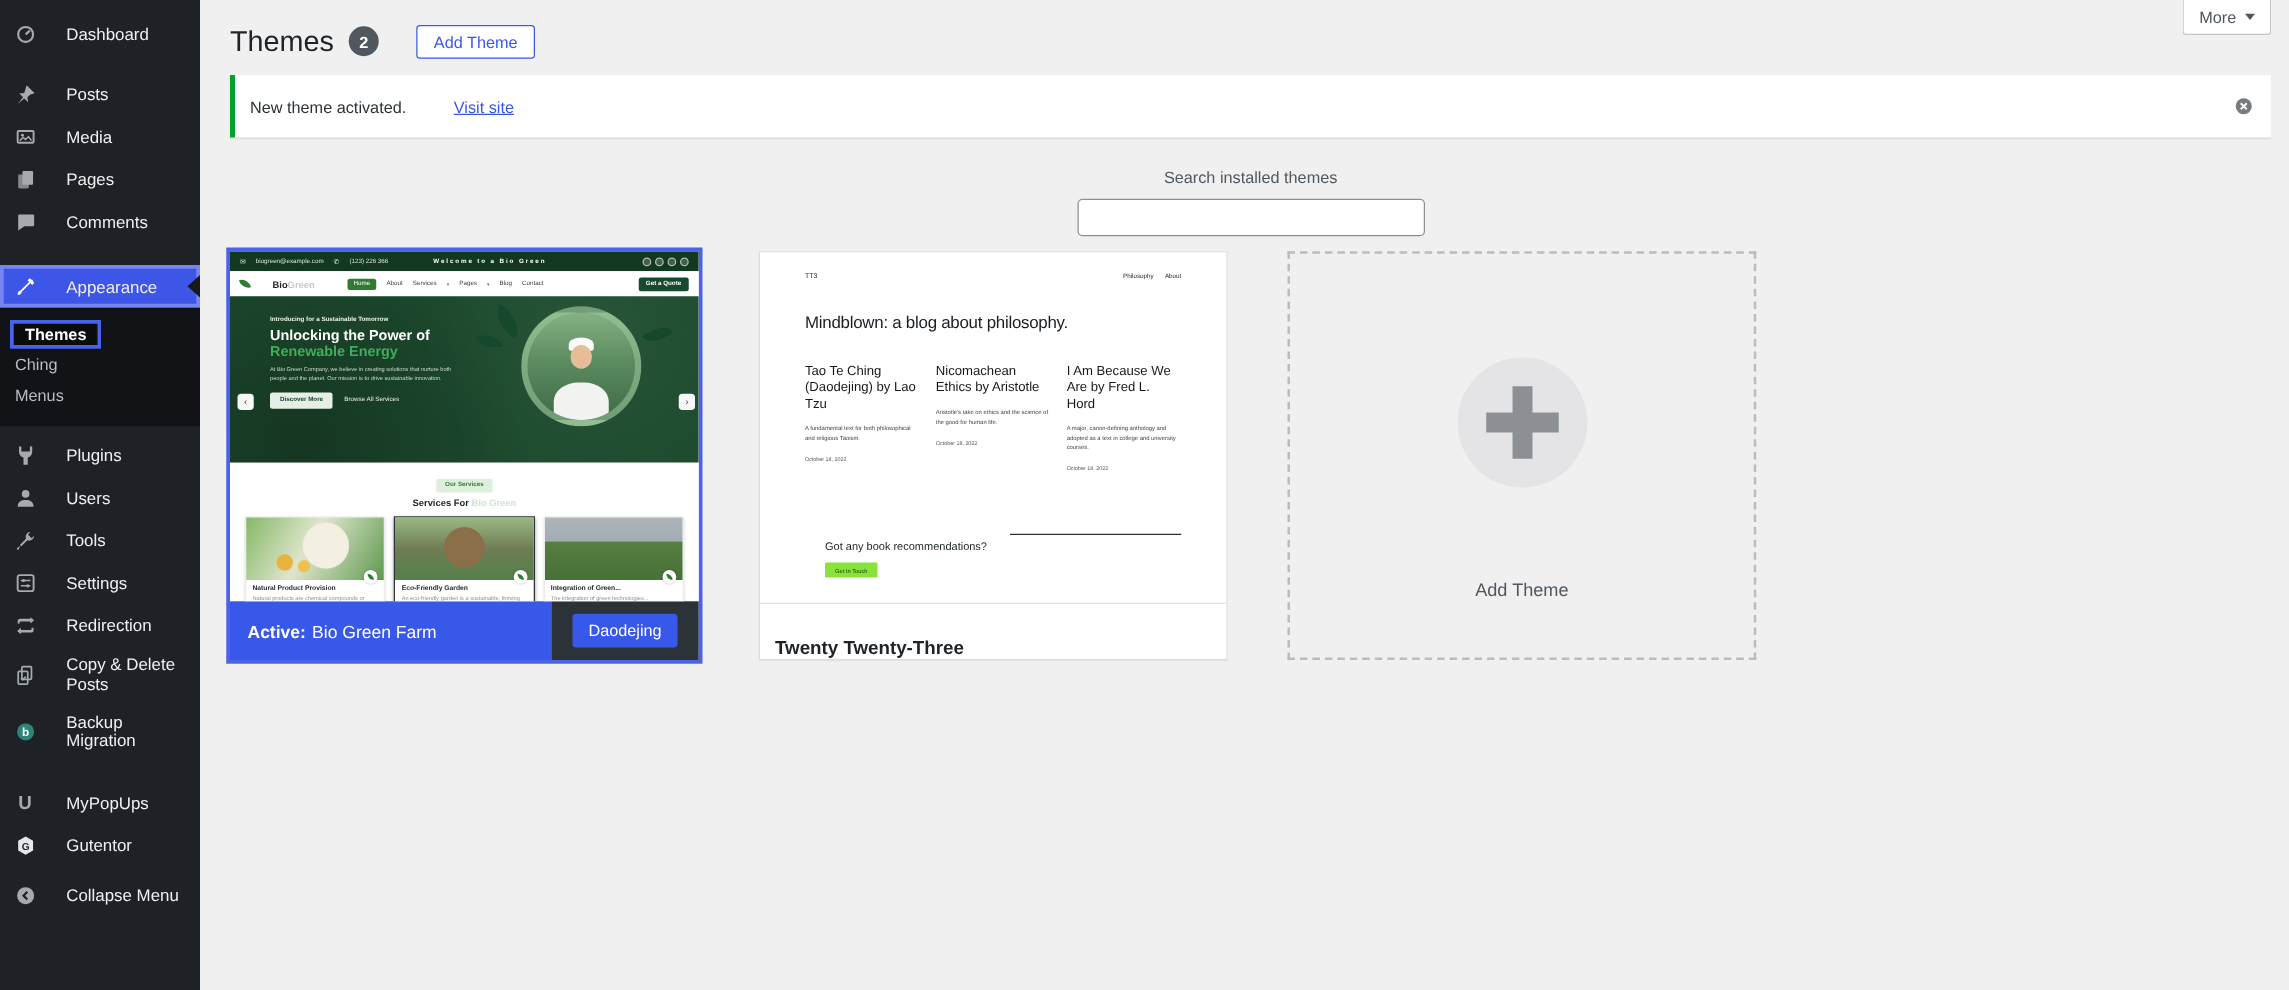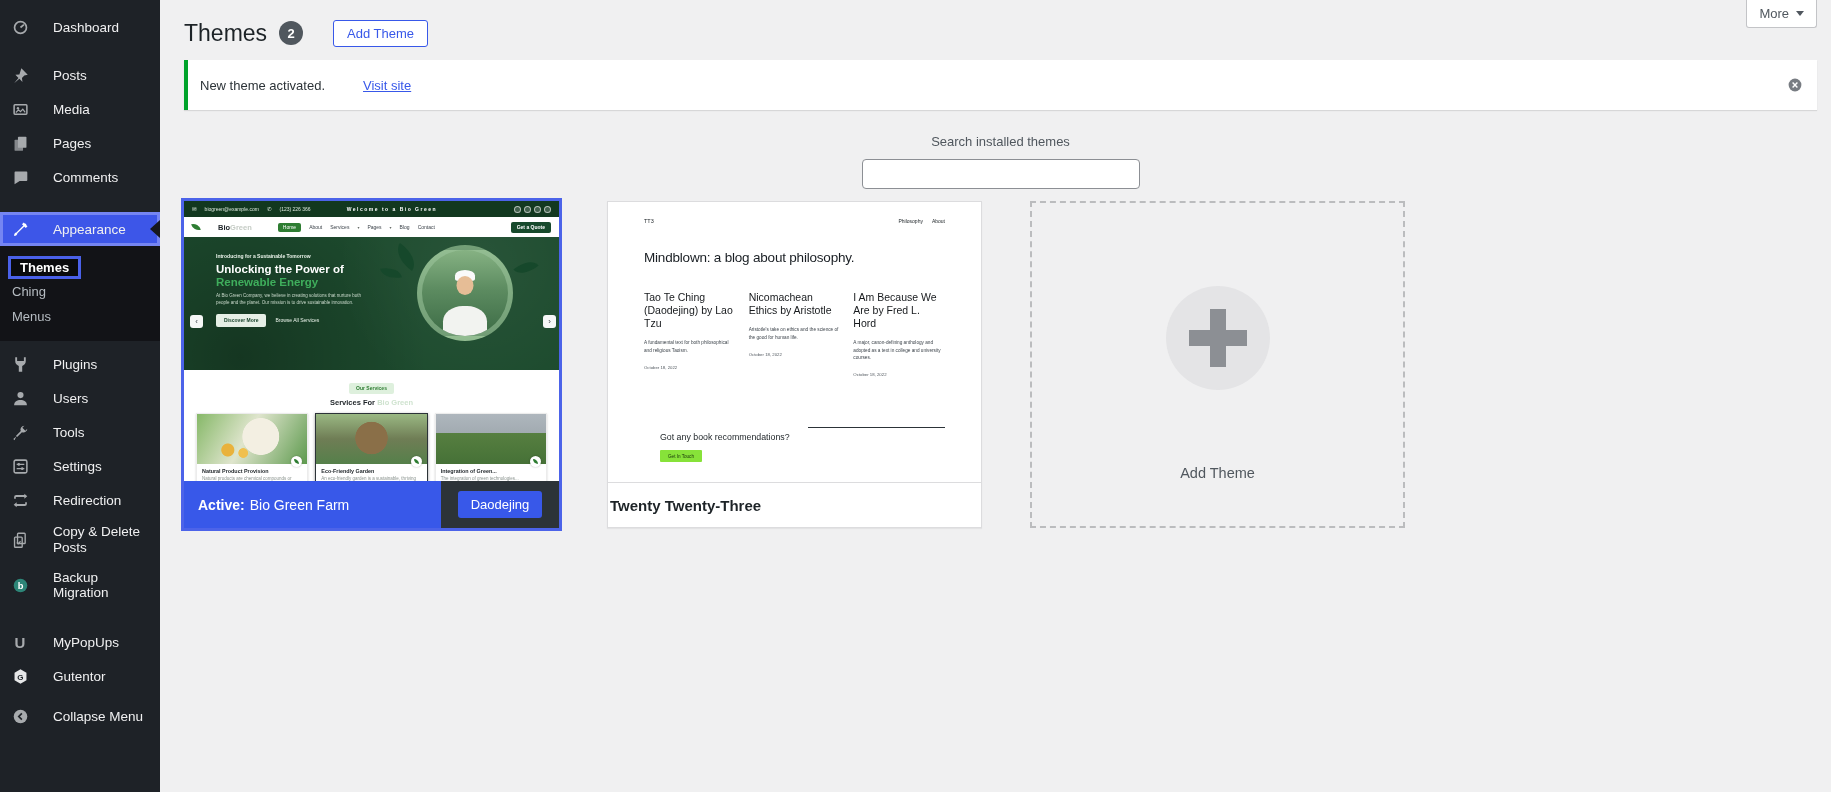--- a/index.html
+++ b/index.html
@@ -114,21 +114,21 @@
   .tt3-nav { display:flex; gap:9px; font-size:5px; }
   .tt3-title { margin-top:26px; font-size:13.5px; color:#191e23; letter-spacing:-0.2px; }
   .tt3-posts { margin-top:26px; display:grid; grid-template-columns:repeat(3,1fr); column-gap:13px; }
   .tt3-post h3 { font-size:10.5px; font-weight:400; color:#16191c; line-height:1.25; }
   .tt3-post p { margin-top:9px; font-size:4.7px; color:#3c434a; line-height:1.55; }
   .tt3-post .date { margin-top:11px; font-size:4.3px; color:#50575e; }
   .tt3-bottom { position:absolute; left:52px; right:36px; top:222px; }
   .tt3-rule { position:absolute; right:0; top:3px; width:48%; border-top:1.5px solid #2c3338; }
   .tt3-q { font-size:8.8px; color:#1d2327; margin-top:8px; }
   .tt3-cta { display:inline-block; margin-top:8px; background:#87e239; color:#17320a; font-size:4.6px; padding:3.5px 8px; border-radius:1px; }
-  .foot-plain { height:45px; border-top:1px solid #dcdcde; background:#fff; display:flex; align-items:center; padding-left:2px; font-size:15px; font-weight:bold; color:#1d2327; }
+  .foot-plain { height:45px; border-top:1px solid #dcdcde; background:#fff; display:flex; align-items:flex-end; padding-left:12px; font-size:15px; font-weight:bold; color:#1d2327; }
 
   
   .card-add { border:2px dashed #bbbcbe; cursor:pointer; }
   .plus-circle { position:absolute; left:50%; top:83px; transform:translateX(-50%); width:104px; height:104px; border-radius:50%; background:#e4e4e6; }
   .plus-circle::before, .plus-circle::after { content:""; position:absolute; left:50%; top:50%; background:#8c8f94; }
   .plus-circle::before { width:58px; height:16px; transform:translate(-50%,-50%); }
   .plus-circle::after { width:16px; height:58px; transform:translate(-50%,-50%); }
   .add-label { position:absolute; left:0; right:0; top:262px; text-align:center; font-size:14.5px; color:#50575e; }
 </style>
 </head>

